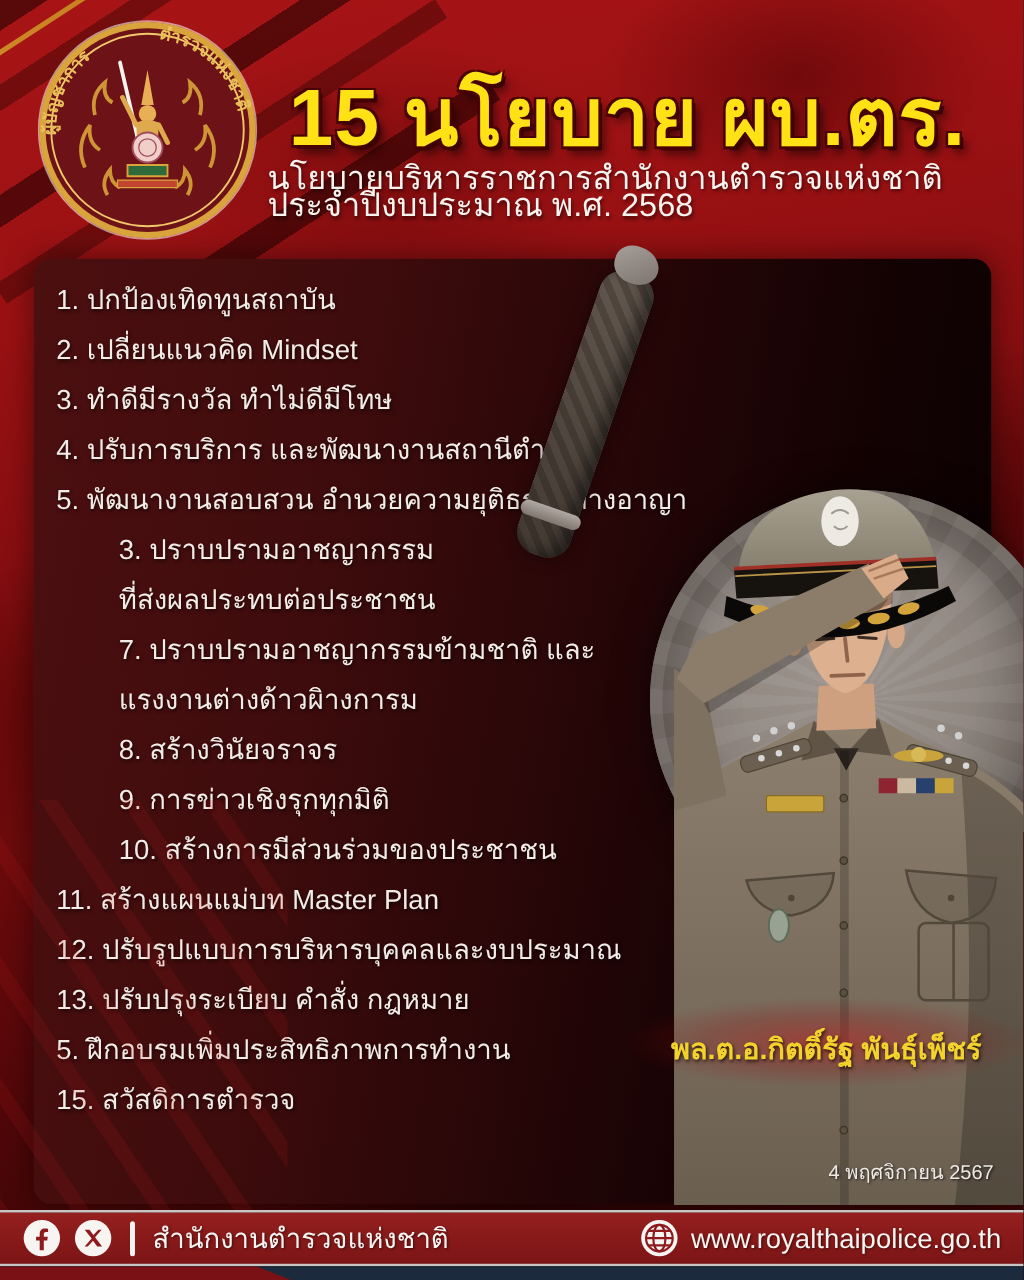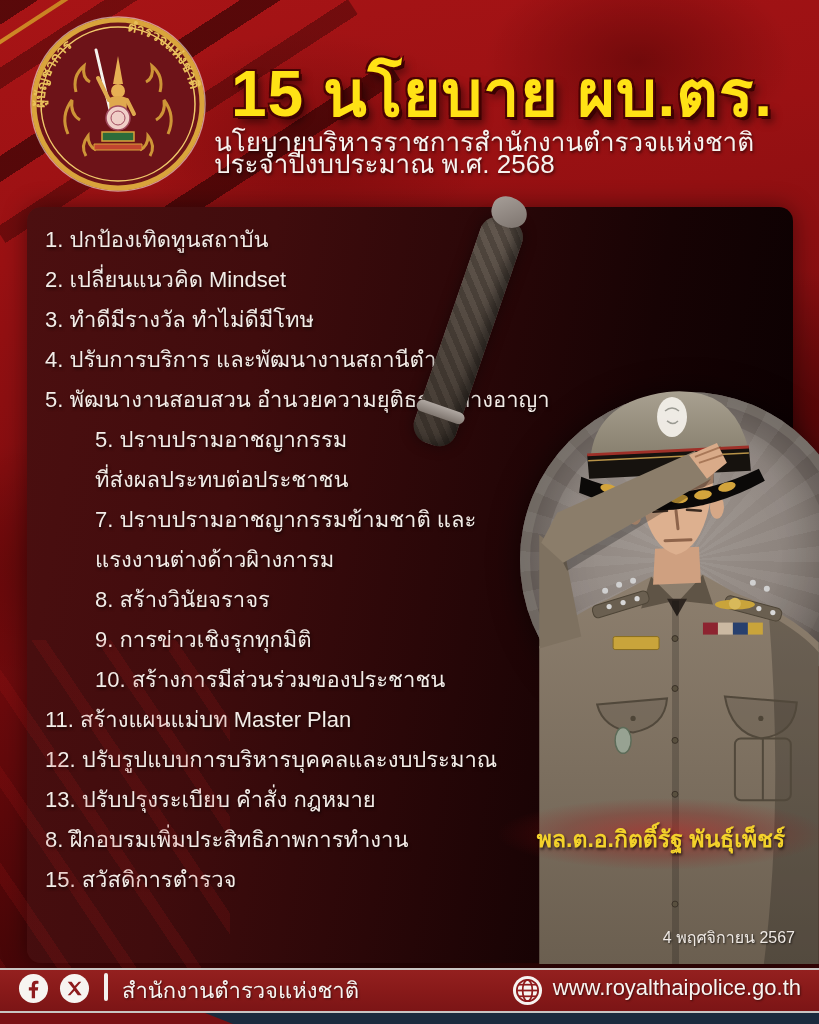--- a/index.html
+++ b/index.html
@@ -103,21 +103,21 @@
     text-shadow:1px 1px 2px rgba(0,0,0,.7);
   }
 
   
   .footer-bar{
     position:absolute;left:0;top:968px;width:819px;height:45px;z-index:7;box-sizing:border-box;
     background:linear-gradient(#94201f,#871919 55%,#7c1516);
     border-top:2px solid #c9c5c3;border-bottom:2px solid #c9c5c3;
     display:flex;align-items:center;justify-content:space-between;padding:0 18px;
   }
-  .footer-left,.footer-right{display:flex;gap:10px;}
+  .footer-left,.footer-right{display:flex;align-items:center;gap:10px;}
   .soc-icon{width:31px;height:31px;display:block;cursor:pointer;}
   .footer-sep{width:4px;height:28px;border-radius:2px;background:#f4f1ee;margin:0 4px;}
   .footer-text{color:#f7f4f1;font-size:22px;white-space:nowrap;text-shadow:1px 1px 2px rgba(0,0,0,.5);}
   .footer-link{cursor:pointer;}
   .bottom-strip{position:absolute;left:0;top:1013px;width:819px;height:11px;background:#1b2a3d;z-index:7;}
   .bottom-strip .red-part{
     position:absolute;left:0;top:0;width:250px;height:11px;background:#7a1114;
     clip-path:polygon(0 0,205px 0,233px 100%,0 100%);
   }
 </style>
@@ -171,31 +171,31 @@
   <div class="subtitle s1">นโยบายบริหารราชการสำนักงานตำรวจแห่งชาติ</div>
   <div class="subtitle s2">ประจำปีงบประมาณ พ.ศ. 2568</div>
 
   <div class="panel">
     <div class="policy-list">
       <div class="policy-line">1. ปกป้องเทิดทูนสถาบัน</div>
       <div class="policy-line">2. เปลี่ยนแนวคิด Mindset</div>
       <div class="policy-line">3. ทำดีมีรางวัล ทำไม่ดีมีโทษ</div>
       <div class="policy-line">4. ปรับการบริการ และพัฒนางานสถานีตำรวจ</div>
       <div class="policy-line">5. พัฒนางานสอบสวน อำนวยความยุติธรรมทางอาญา</div>
-      <div class="policy-line indent">5. ปราบปรามอาชญากรรม</div>
+      <div class="policy-line indent">3. ปราบปรามอาชญากรรม</div>
       <div class="policy-line indent">ที่ส่งผลประทบต่อประชาชน</div>
       <div class="policy-line indent">7. ปราบปรามอาชญากรรมข้ามชาติ และ</div>
       <div class="policy-line indent">แรงงานต่างด้าวผิางการม</div>
       <div class="policy-line indent">8. สร้างวินัยจราจร</div>
       <div class="policy-line indent">9. การข่าวเชิงรุกทุกมิติ</div>
       <div class="policy-line indent">10. สร้างการมีส่วนร่วมของประชาชน</div>
       <div class="policy-line">11. สร้างแผนแม่บท Master Plan</div>
       <div class="policy-line">12. ปรับรูปแบบการบริหารบุคคลและงบประมาณ</div>
       <div class="policy-line">13. ปรับปรุงระเบียบ คำสั่ง กฎหมาย</div>
-      <div class="policy-line">8. ฝึกอบรมเพิ่มประสิทธิภาพการทำงาน</div>
+      <div class="policy-line">5. ฝึกอบรมเพิ่มประสิทธิภาพการทำงาน</div>
       <div class="policy-line">15. สวัสดิการตำรวจ</div>
     </div>
   </div>
 
   <div class="sword-hilt"></div>
   <div class="emblem-disc"></div>
 
   <svg class="officer" viewBox="0 0 280 580">
     <defs>
       <linearGradient id="uniG" x1="0" y1="0" x2="0" y2="1">

